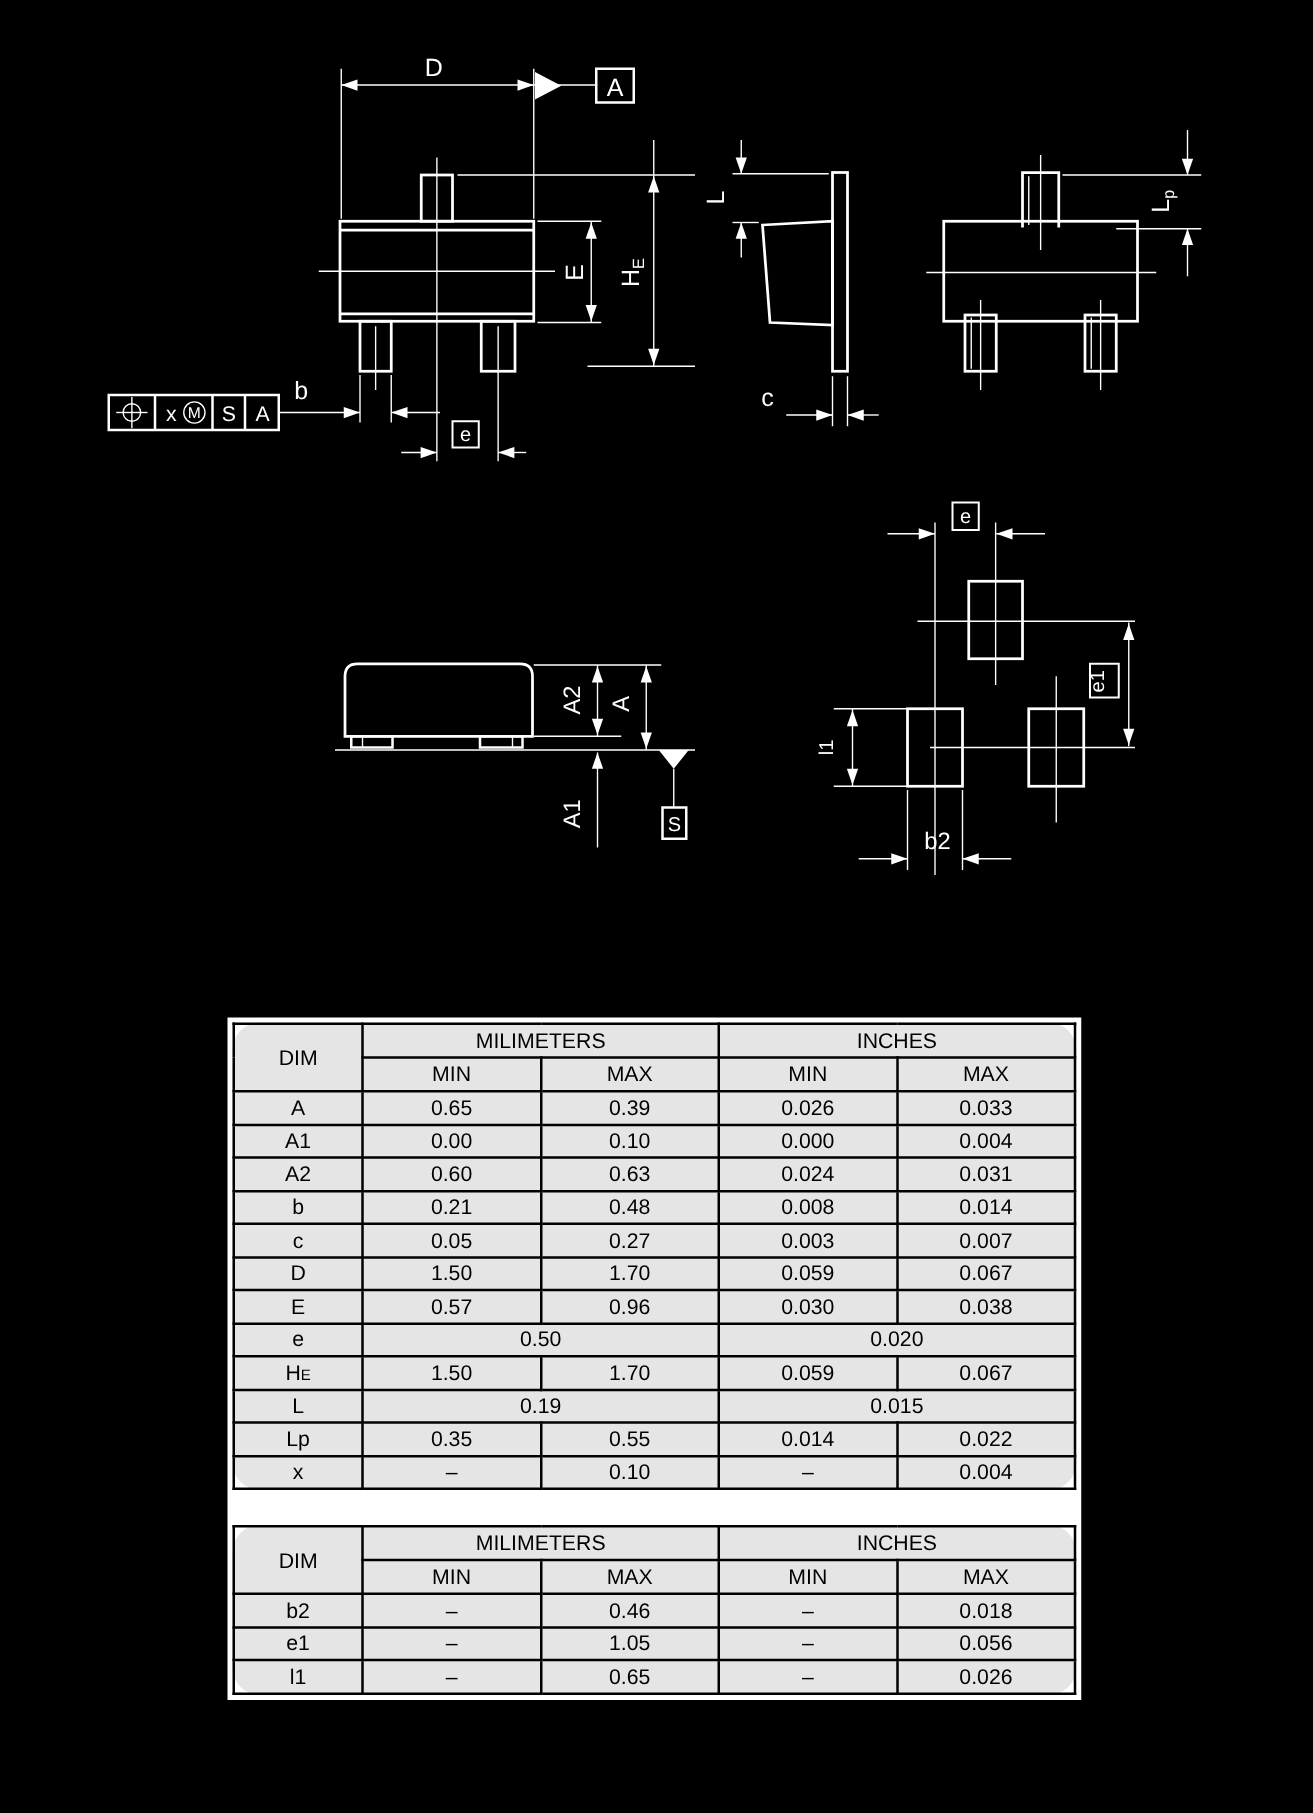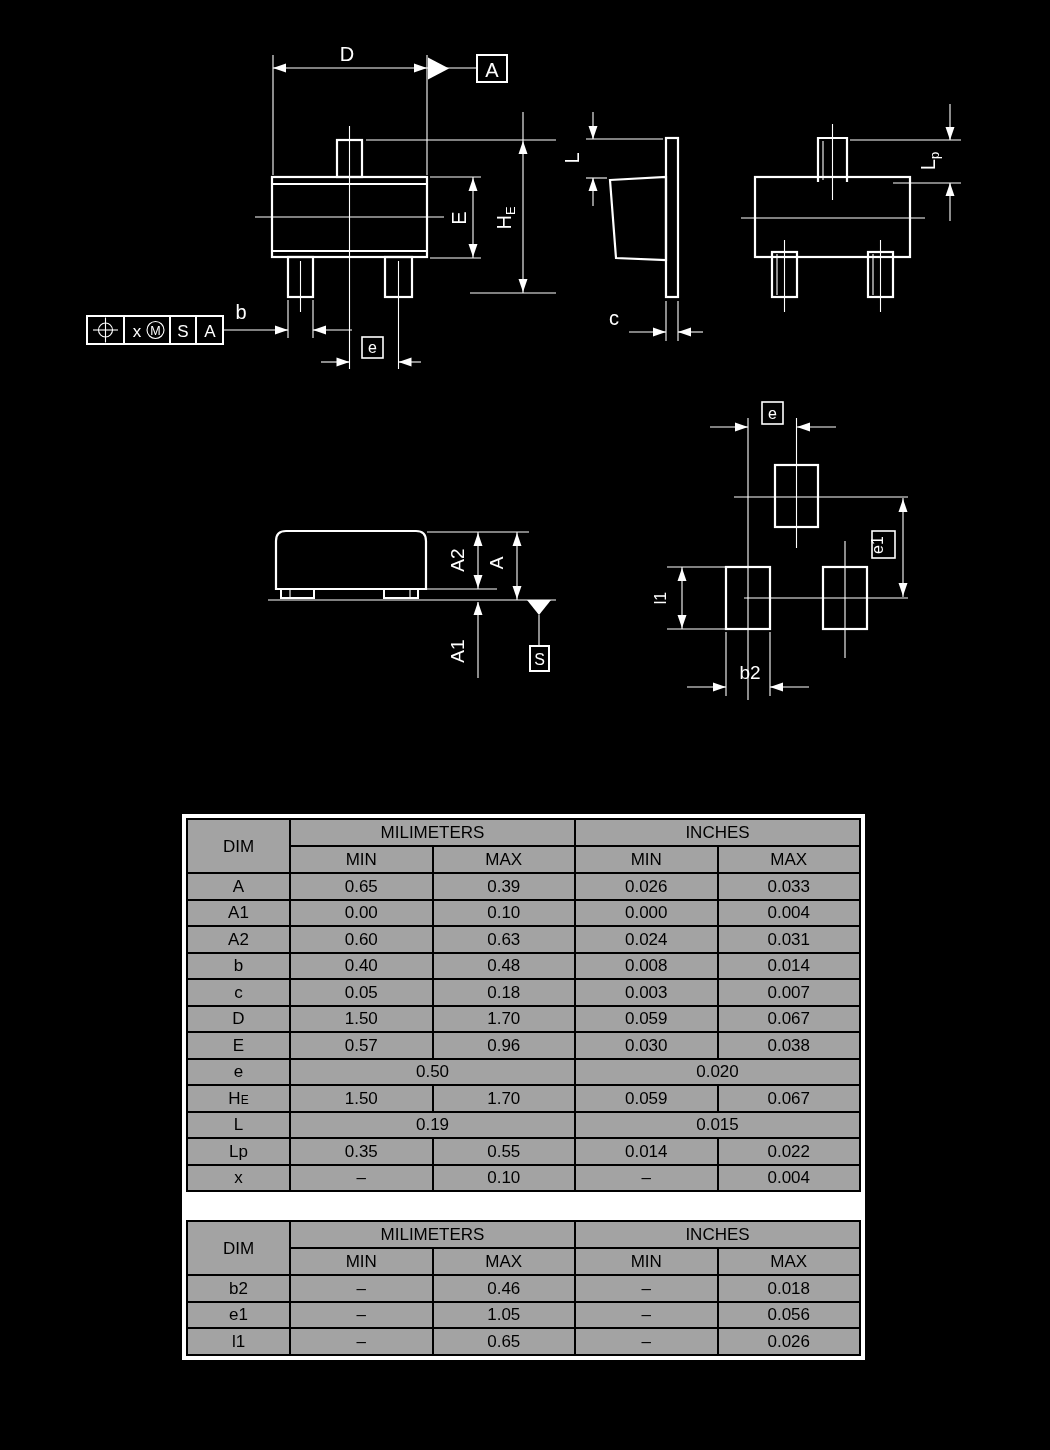--- a/index.html
+++ b/index.html
@@ -12,21 +12,21 @@
   .ol2{fill:none;stroke:#fff;stroke-width:2;}
   .olb{fill:none;stroke:#fff;stroke-width:1.6;}
   .thin{fill:none;stroke:#fff;stroke-width:1.1;}
   .ah{fill:#fff;stroke:none;}
   .lbl{font-size:20px;}
   .lblm{font-size:19px;}
   .lbls{font-size:16px;}
   .sheet{position:absolute;background:#fff;}
   #sheet1{left:182px;top:814px;padding:4px 4px 24px 4px;}
   #sheet2{left:182px;top:1216px;padding:4px;}
-  table.dim{border-collapse:collapse;table-layout:fixed;width:673px;background:#a3a3a3;color:#000;}
+  table.dim{border-collapse:collapse;table-layout:fixed;width:673px;background:#e5e5e5;color:#000;border-radius:22px;}
   table.dim td{
     border:2px solid #000;text-align:center;vertical-align:middle;
     font-size:17px;padding:0;height:24.5px;line-height:1;color:#000;
   }
   table.dim thead td{height:25px;}
   table.dim sub{font-size:12px;vertical-align:baseline;line-height:0;}
   col.cdim{width:103px;} col.cval{width:142.5px;}
 </style>
 </head>
 <body>
@@ -293,29 +293,29 @@
       </tr>
       <tr>
         <td>A2</td>
         <td>0.60</td>
         <td>0.63</td>
         <td>0.024</td>
         <td>0.031</td>
       </tr>
       <tr>
         <td>b</td>
-        <td>0.40</td>
+        <td>0.21</td>
         <td>0.48</td>
         <td>0.008</td>
         <td>0.014</td>
       </tr>
       <tr>
         <td>c</td>
         <td>0.05</td>
-        <td>0.18</td>
+        <td>0.27</td>
         <td>0.003</td>
         <td>0.007</td>
       </tr>
       <tr>
         <td>D</td>
         <td>1.50</td>
         <td>1.70</td>
         <td>0.059</td>
         <td>0.067</td>
       </tr>

